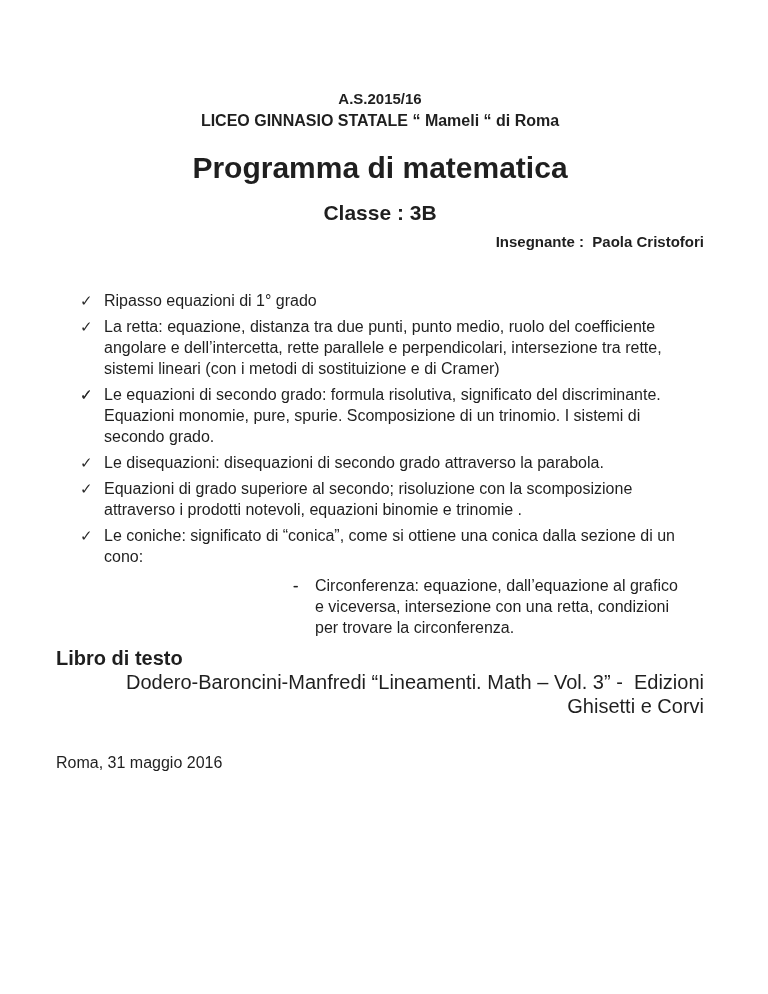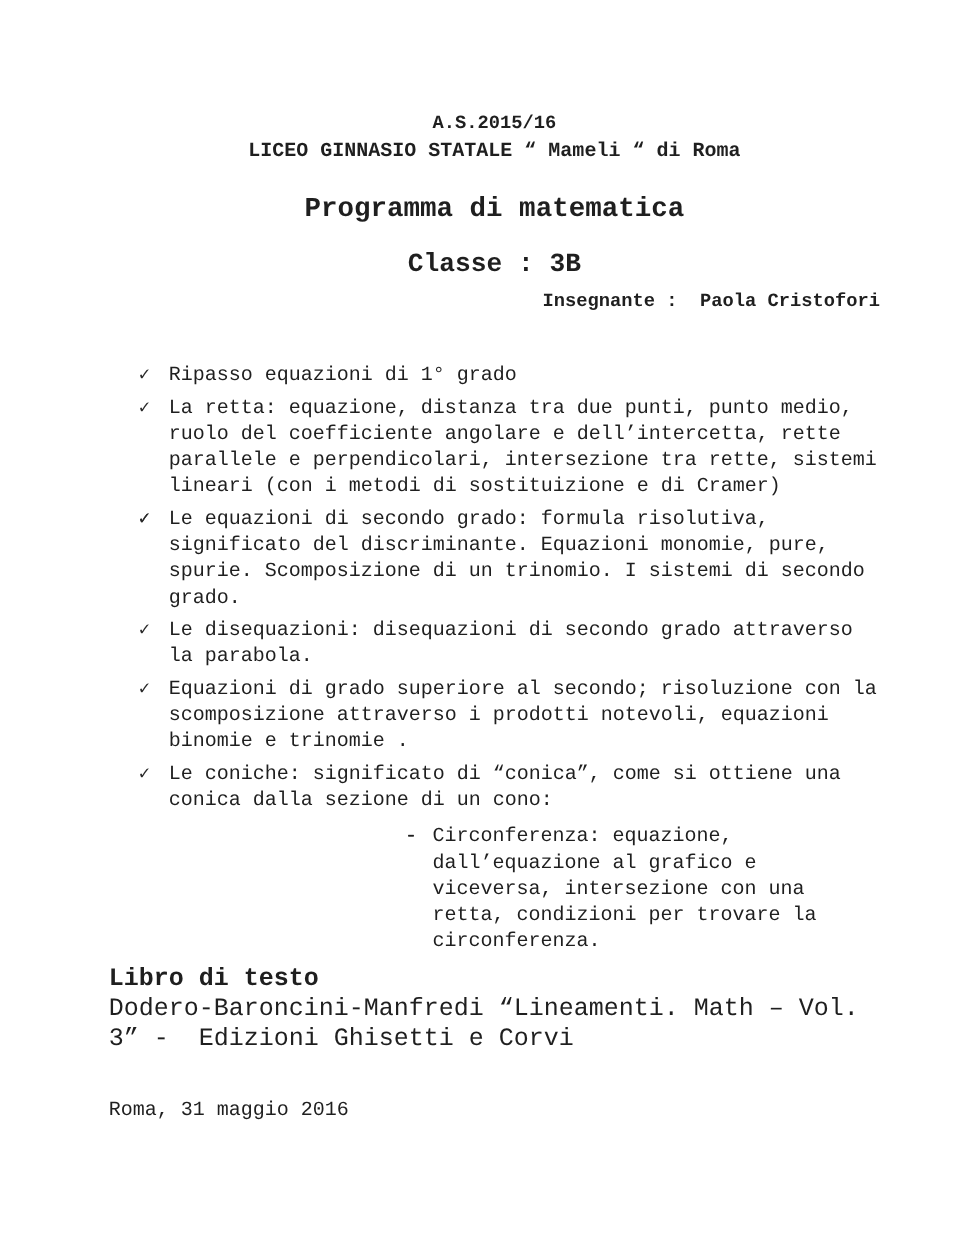--- a/index.html
+++ b/index.html
@@ -6,40 +6,40 @@
     margin: 0;
     padding: 0;
     background: #ffffff;
   }
   .page {
     position: relative;
     width: 768px;
     height: 994px;
     background: #ffffff;
     box-sizing: border-box;
-    padding: 88px 64px 0 87px;
-    font-family: Liberation Mono, monospace;
+    padding: 88px 64px 0 56px;
+    font-family: Liberation Sans, sans-serif;
     color: #1f1f1f;
     overflow: hidden;
   }
   .doc-header {
     text-align: center;
   }
   .school-year {
     font-size: 15px;
     font-weight: bold;
     line-height: 22px;
   }
   .school-name {
     font-size: 16px;
     font-weight: bold;
     line-height: 22px;
   }
   .doc-title {
-    font-size: 22px;
+    font-size: 30px;
     font-weight: bold;
     line-height: 28px;
     margin-top: 22px;
   }
   .class-line {
     font-size: 21px;
     font-weight: bold;
     line-height: 24px;
     margin-top: 19px;
   }
@@ -93,20 +93,21 @@
   .book-section {
     margin-top: 4px;
     font-size: 20px;
     line-height: 24px;
   }
   .book-label {
     font-weight: bold;
   }
   .book-reference {
     white-space: pre-wrap;
+    text-align: right;
   }
   .date-line {
     margin-top: 34px;
     font-size: 16px;
     line-height: 21px;
   }
 </style>
 </head>
 <body>
 

